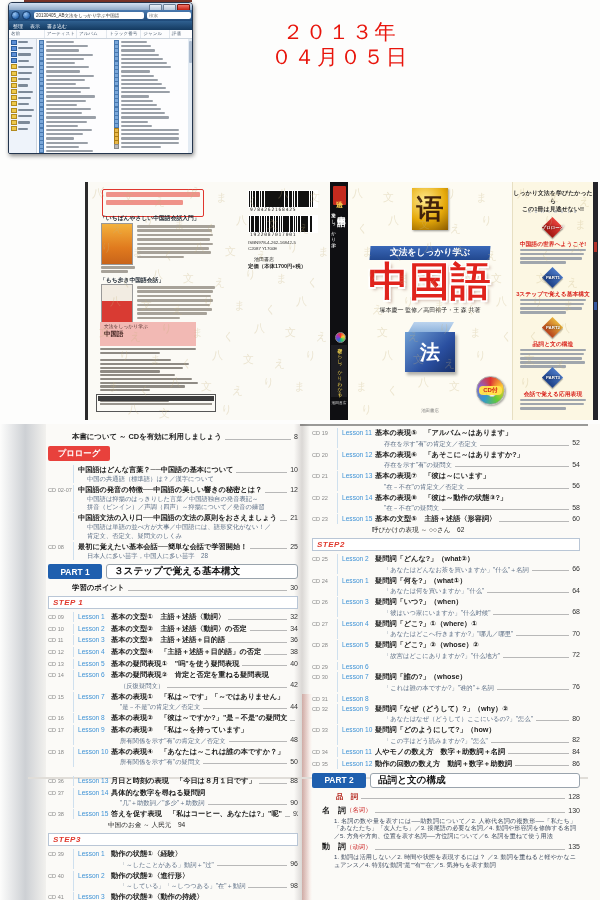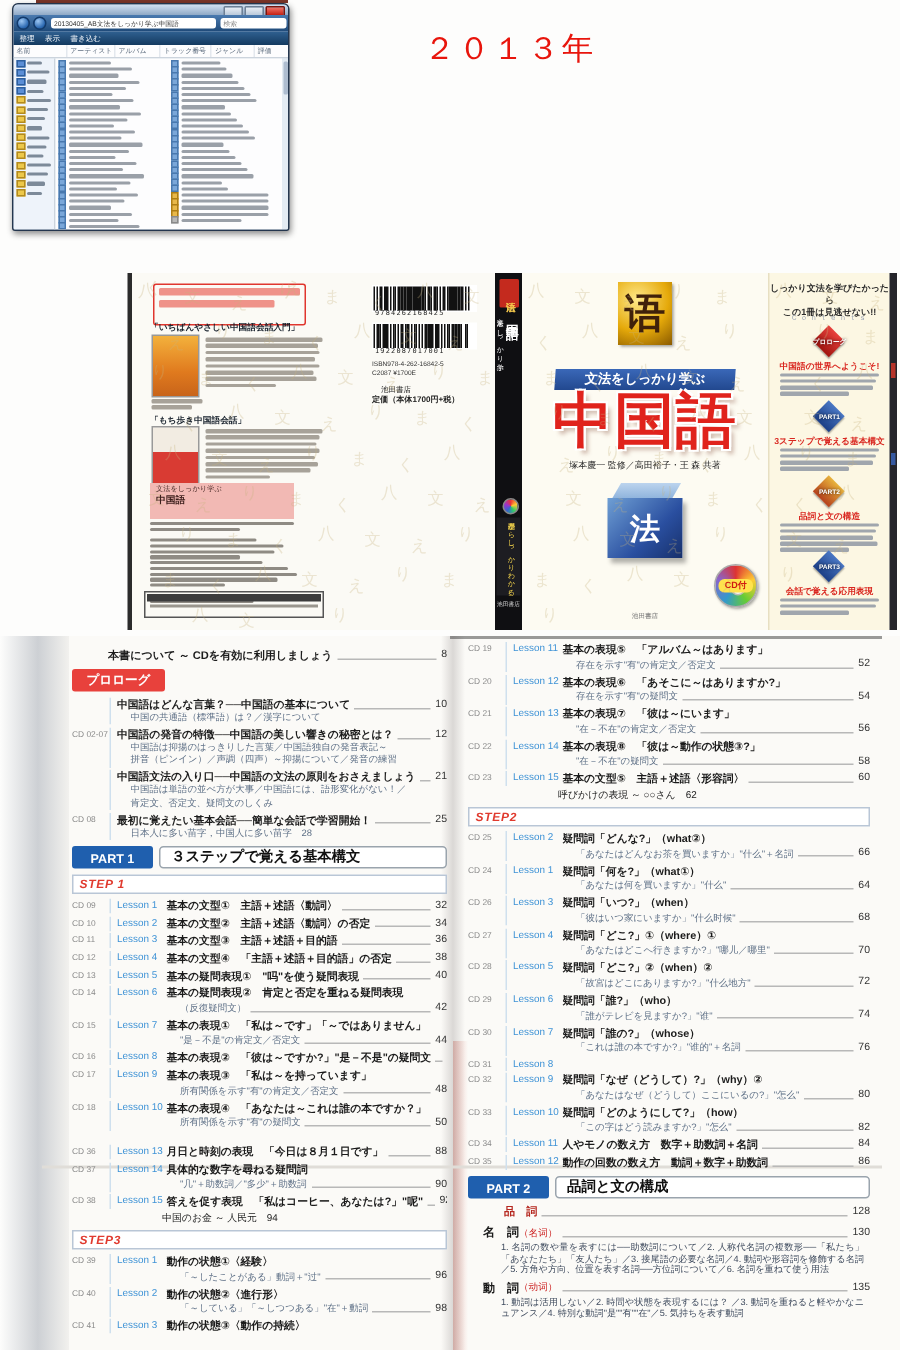--- a/index.html
+++ b/index.html
@@ -480,20 +480,21 @@
           </div>
         </div>
       </div>
     <div class="abs vscroll">
         <div class="vthumb"></div>
       </div>
   </div>
 
   <div class="abs datestamp">
     <div>２０１３年</div>
+    <div>０４月０５日</div>
   </div>
 
   <div class="abs cover">
     <div class="abs edgeL"></div>
 
     <div class="abs backcov" id="backcov">
       <div class="abs redbox">
         <div class="redline"></div>
         <div class="redline" style="width:82%"></div>
       </div>
@@ -939,20 +940,25 @@
                   <span class="st">日本人に多い苗字，中国人に多い苗字　28</span>
                 </div>
               </div>
             </div>
           </div>
         </div>
         <div class="sechdr">
           <div class="badge blue">PART 1</div>
           <div class="sectitle">３ステップで覚える基本構文</div>
         </div>
+        <div class="plain">
+          <span class="pt">学習のポイント</span>
+          <div class="lead"></div>
+          <span class="pg">30</span>
+        </div>
         <div class="stepbox">
           <span class="steptxt">STEP 1</span>
         </div>
         <div class="trow">
           <div class="cdcol">CD 09</div>
           <div class="rbody">
             <div class="lrow">
               <div class="lescol">Lesson 1</div>
               <div class="lmain">
                 <div class="l1">
@@ -1377,46 +1383,36 @@
             </div>
           </div>
         </div>
         <div class="trow">
           <div class="cdcol">CD 28</div>
           <div class="rbody">
             <div class="lrow">
               <div class="lescol">Lesson 5</div>
               <div class="lmain">
                 <div class="l1">
-                  <span class="tt">疑問詞「どこ?」②（when）②</span>
+                  <span class="tt">疑問詞「どこ?」②（whose）②</span>
                 </div>
                 <div class="subline">
                   <span class="st">「故宮はどこにありますか?」"什么地方"</span>
                   <div class="lead"></div>
                   <span class="pg">72</span>
                 </div>
               </div>
             </div>
           </div>
         </div>
         <div class="trow">
           <div class="cdcol">CD 29</div>
           <div class="rbody">
             <div class="lrow">
               <div class="lescol">Lesson 6</div>
-              <div class="lmain">
-                <div class="l1">
-                  <span class="tt">疑問詞「誰?」（who）</span>
-                </div>
-                <div class="subline">
-                  <span class="st">「誰がテレビを見ますか?」"谁"</span>
-                  <div class="lead"></div>
-                  <span class="pg">74</span>
-                </div>
-              </div>
             </div>
           </div>
         </div>
         <div class="trow">
           <div class="cdcol">CD 30</div>
           <div class="rbody">
             <div class="lrow">
               <div class="lescol">Lesson 7</div>
               <div class="lmain">
                 <div class="l1">

